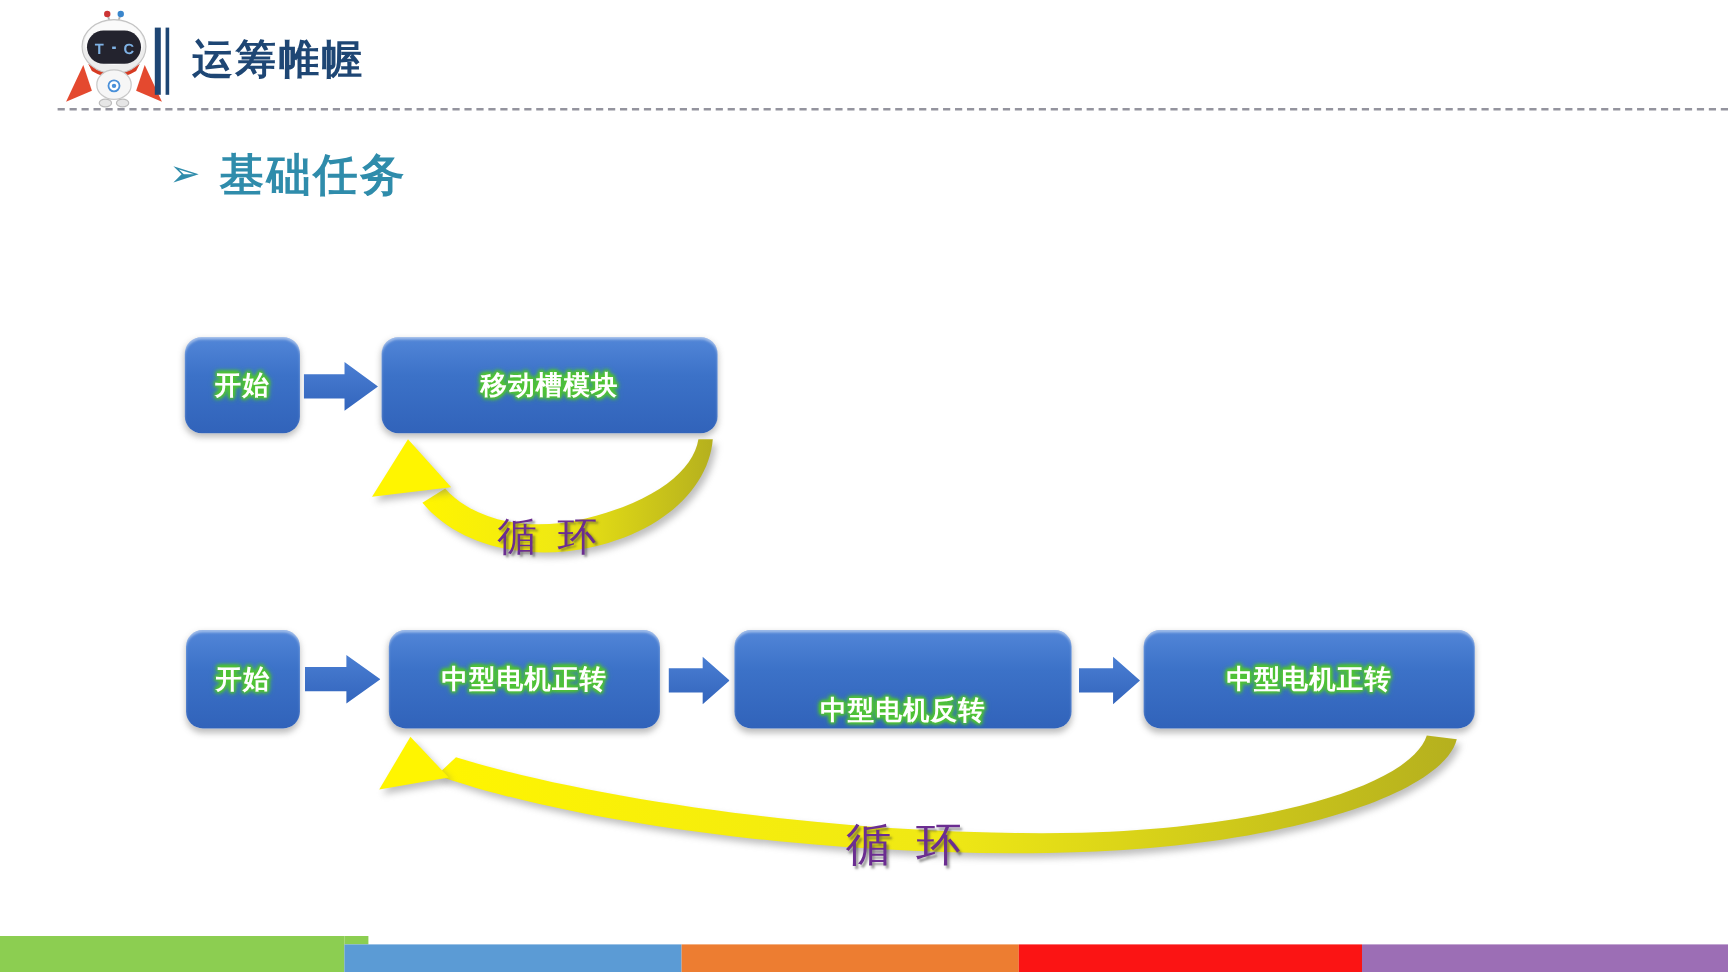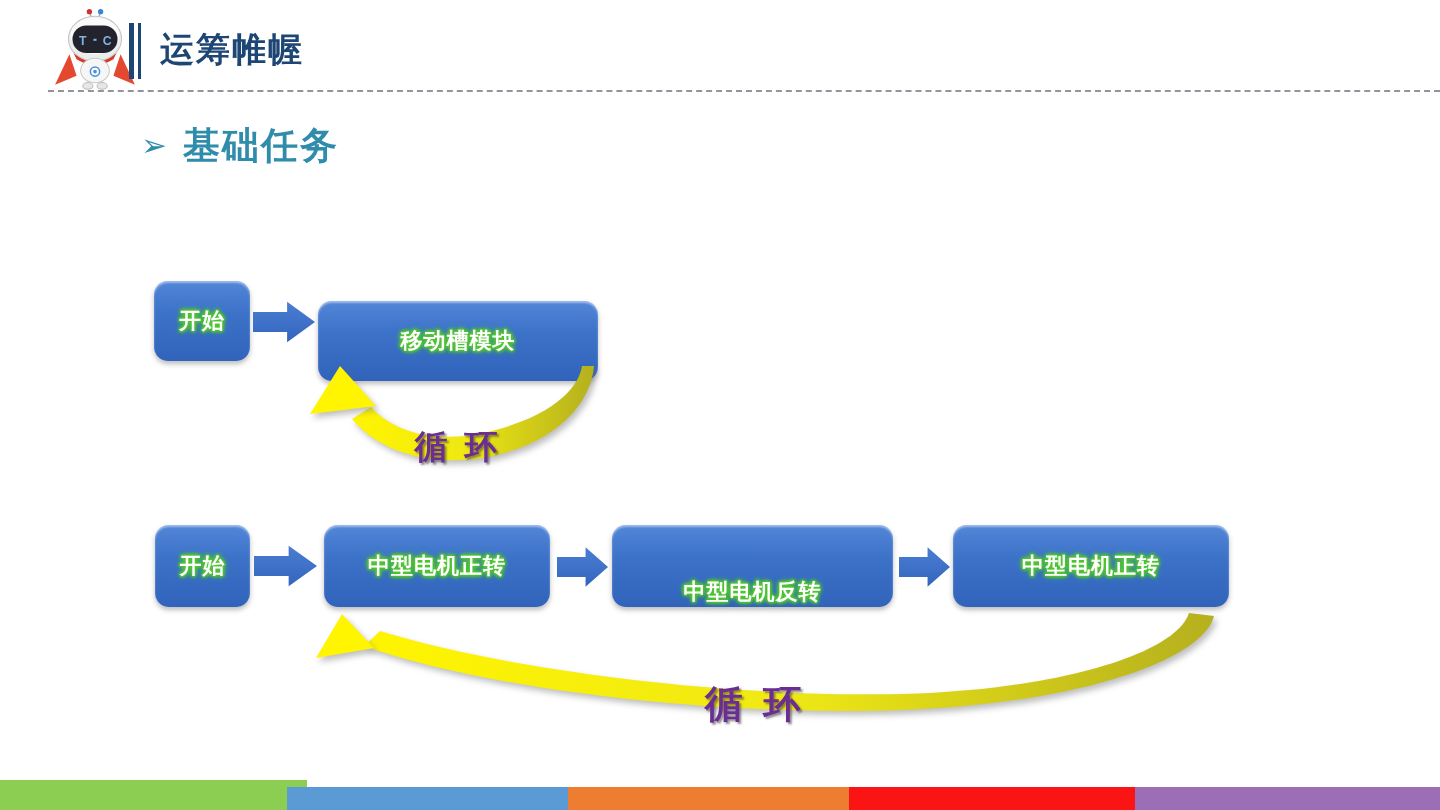--- a/index.html
+++ b/index.html
@@ -34,21 +34,21 @@
   .conn {
     position:absolute; background:linear-gradient(180deg,#4c80d4,#3163bb);
   }
   .conn-a { clip-path:polygon(0 28%,55% 28%,55% 6%,100% 50%,55% 94%,55% 72%,0 72%); }
   .conn-b { clip-path:polygon(0 27%,56% 27%,56% 5%,100% 50%,56% 95%,56% 73%,0 73%); }
 
   
   .loop-svg { position:absolute; overflow:visible; }
   .loop-svg path, .loop-svg polygon { filter:drop-shadow(3px 4px 3px rgba(110,110,110,0.45)); }
   .loop-label {
-    position:absolute; color:#6b2d91; font-weight:bold; white-space:nowrap; text-align:center;
+    position:absolute; color:#6b2d91; font-weight:normal; white-space:nowrap; text-align:center;
     text-shadow:2px 2px 2px rgba(60,60,60,0.55); z-index:5;
   }
   .loop-label-1 { left:398px; top:425px; width:120px; font-size:33px; letter-spacing:4px; }
   .loop-label-2 { left:688px; top:679px; width:135px; font-size:38px; letter-spacing:5px; }
 
   
   .stripe-seg { position:absolute; }
 </style>
 </head>
 <body>
@@ -83,21 +83,21 @@
   <div class="page-title">运筹帷幄</div>
   <div class="dashline"></div>
 
   <div class="section-bullet">➢</div>
   <div class="section-title">基础任务</div>
 
   <div class="fbox" style="left:154px; top:281px; width:96px; height:80px;">
     <span class="fbox-label">开始</span>
   </div>
   <div class="conn conn-a" style="left:253px; top:299px; width:62px; height:46px;"></div>
-  <div class="fbox" style="left:318px; top:281px; width:280px; height:80px;margin-top:20px;">
+  <div class="fbox" style="left:318px; top:281px; width:280px; height:80px;">
     <span class="fbox-label">移动槽模块</span>
   </div>
 
   <svg class="loop-svg" style="left:298px; top:362px; width:315px; height:108px;" viewBox="0 0 315 108" aria-hidden="true">
     <defs>
       <linearGradient id="lg1" x1="0" y1="0" x2="1" y2="0">
         <stop offset="0" stop-color="#fff500"></stop>
         <stop offset="0.45" stop-color="#f0e912"></stop>
         <stop offset="1" stop-color="#b5b01e"></stop>
       </linearGradient>

